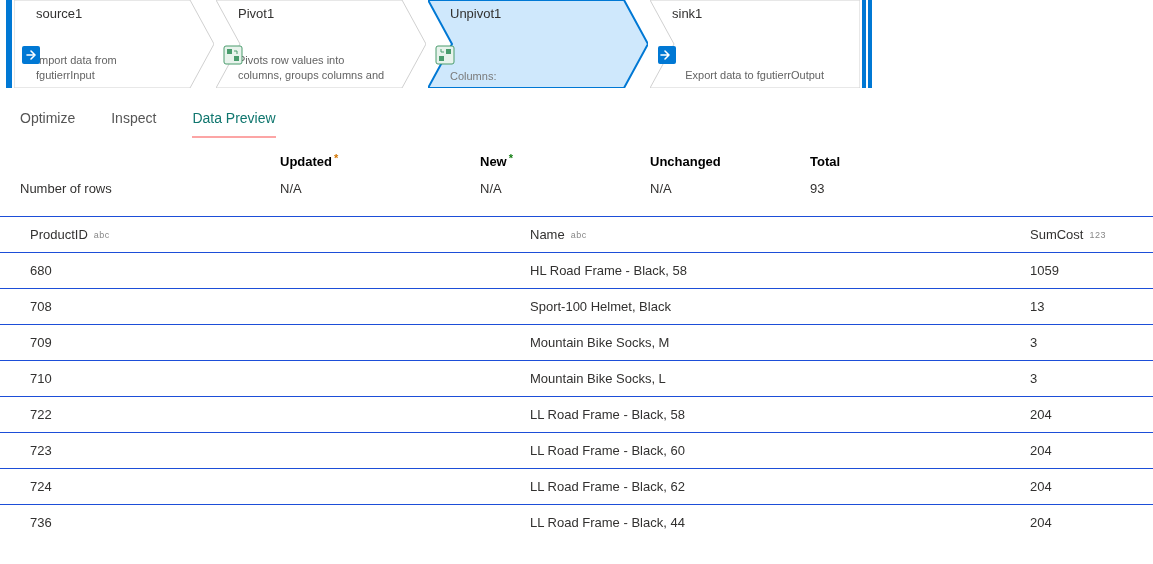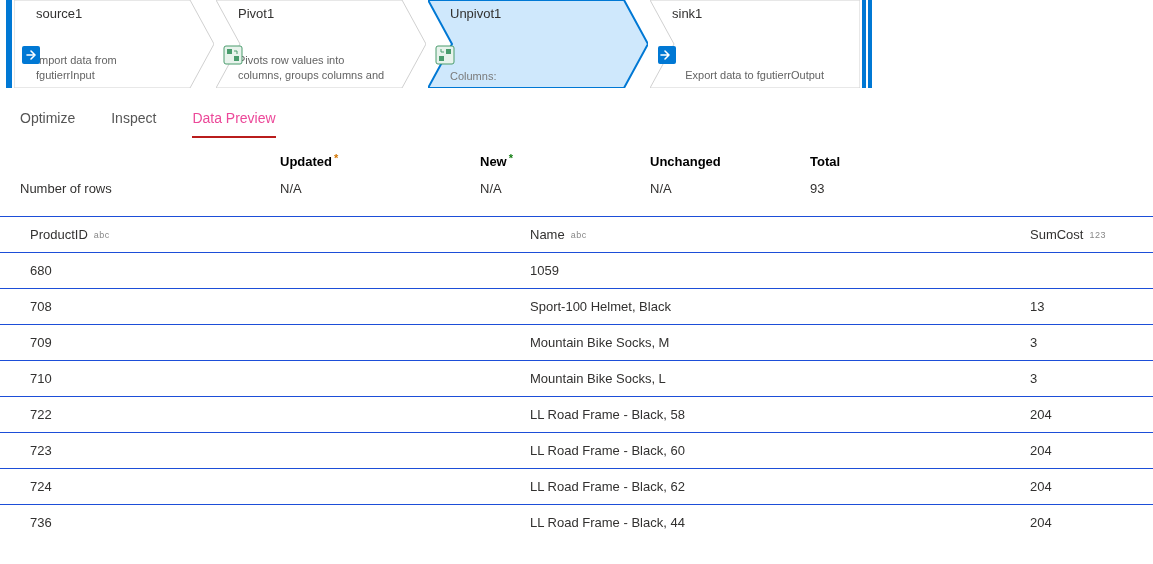--- a/index.html
+++ b/index.html
@@ -23,21 +23,21 @@
 
   .columns-label { font-size: 11px; color: #7a7a7a; margin-top: 4px; }
 
   
   .iconbox { width: 22px; height: 22px; display:flex; align-items:center; justify-content:center; }
   .iconbox svg { width: 20px; height: 20px; }
 
   
   .tabs { display: flex; gap: 36px; padding: 12px 20px 0 20px; border-bottom: none; margin-top: 6px; }
   .tab { padding-bottom: 10px; font-size: 14px; color: #555; cursor: pointer; }
-  .tab.active { color: #ec4899; border-bottom: 2px solid #b91c1c; }
+  .tab.active { color: #0f766e; border-bottom: 2px solid #fca5a5; }
 
   
   .stats { display: grid; grid-template-columns: 260px 200px 170px 160px 160px; padding: 16px 20px 10px 20px; row-gap: 12px; }
   .stats .hdr { font-size: 13px; font-weight: 600; color: #000; }
   .stats .lbl { font-size: 13px; color: #323130; }
   .stats .val { font-size: 13px; color: #323130; }
   .sup { font-size: 11px; position: relative; top: -4px; margin-left: 2px; }
   .sup.orange { color: #d47500; }
   .sup.green { color: #107c10; }
 
@@ -149,20 +149,21 @@
 
 <div class="table">
   <div class="row head">
     <div><span>ProductID</span><span class="ctype">abc</span></div>
     <div><span>Name</span><span class="ctype">abc</span></div>
     <div><span>SumCost</span><span class="ctype">123</span></div>
   </div>
   <div id="table-body">
       <div class="row">
         <div>680</div>
+        <div>HL Road Frame - Black, 58</div>
         <div>1059</div>
       </div>
       <div class="row">
         <div>708</div>
         <div>Sport-100 Helmet, Black</div>
         <div>13</div>
       </div>
       <div class="row">
         <div>709</div>
         <div>Mountain Bike Socks, M</div>

